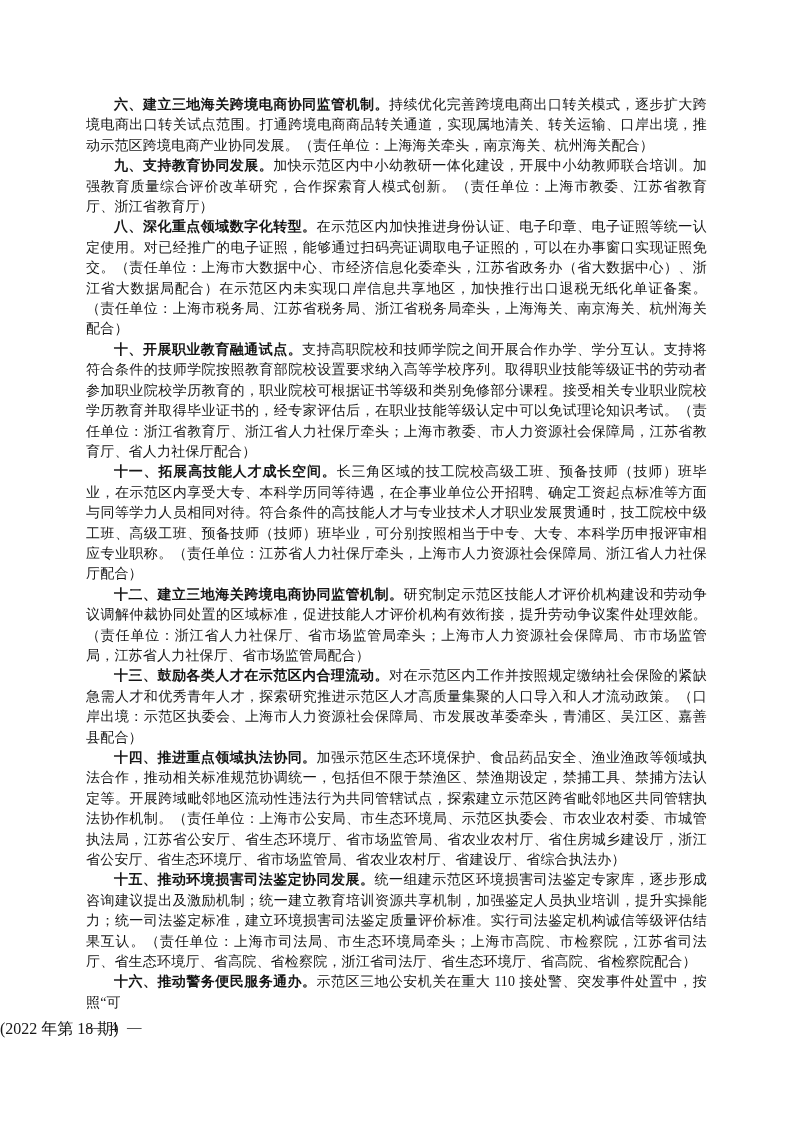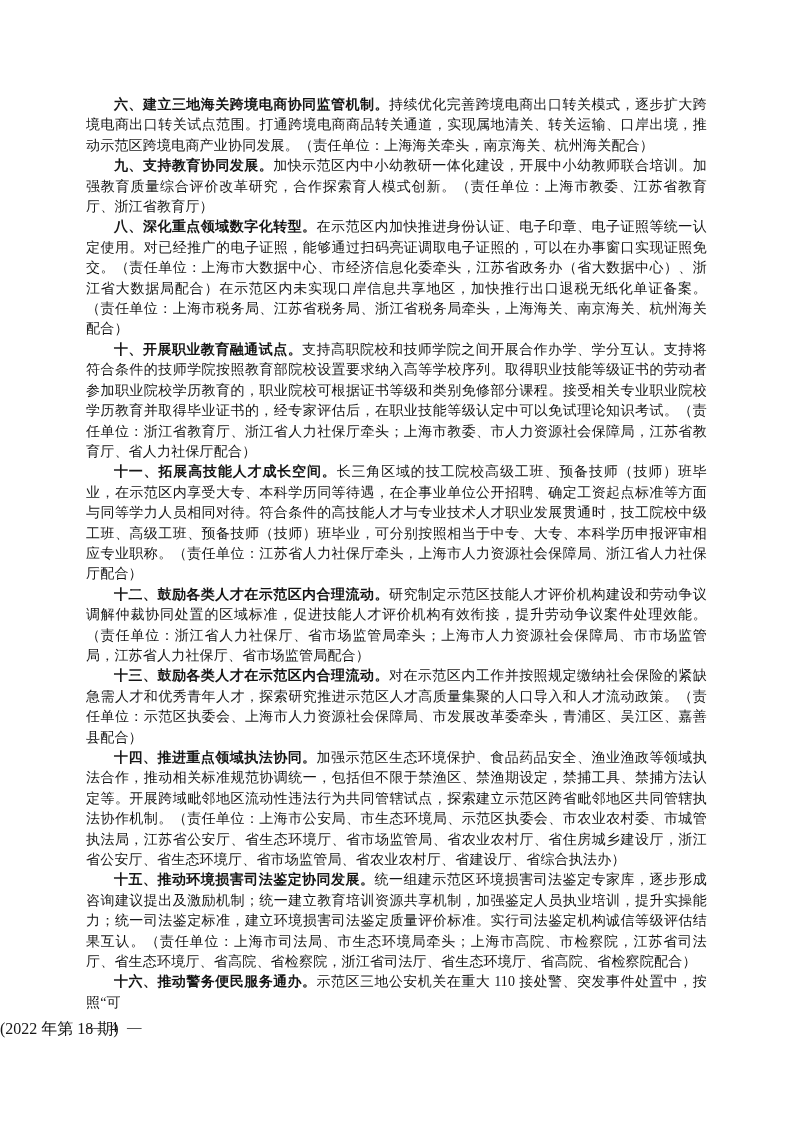--- a/index.html
+++ b/index.html
@@ -55,22 +55,22 @@
 </head>
 <body>
 
 <div class="page">
   <div class="content">
     <p class="para"><b>六、建立三地海关跨境电商协同监管机制。</b><span>持续优化完善跨境电商出口转关模式，逐步扩大跨境电商出口转关试点范围。打通跨境电商商品转关通道，实现属地清关、转关运输、口岸出境，推动示范区跨境电商产业协同发展。（责任单位：上海海关牵头，南京海关、杭州海关配合）</span></p>
     <p class="para"><b>九、支持教育协同发展。</b><span>加快示范区内中小幼教研一体化建设，开展中小幼教师联合培训。加强教育质量综合评价改革研究，合作探索育人模式创新。（责任单位：上海市教委、江苏省教育厅、浙江省教育厅）</span></p>
     <p class="para"><b>八、深化重点领域数字化转型。</b><span>在示范区内加快推进身份认证、电子印章、电子证照等统一认定使用。对已经推广的电子证照，能够通过扫码亮证调取电子证照的，可以在办事窗口实现证照免交。（责任单位：上海市大数据中心、市经济信息化委牵头，江苏省政务办（省大数据中心）、浙江省大数据局配合）在示范区内未实现口岸信息共享地区，加快推行出口退税无纸化单证备案。（责任单位：上海市税务局、江苏省税务局、浙江省税务局牵头，上海海关、南京海关、杭州海关配合）</span></p>
     <p class="para"><b>十、开展职业教育融通试点。</b><span>支持高职院校和技师学院之间开展合作办学、学分互认。支持将符合条件的技师学院按照教育部院校设置要求纳入高等学校序列。取得职业技能等级证书的劳动者参加职业院校学历教育的，职业院校可根据证书等级和类别免修部分课程。接受相关专业职业院校学历教育并取得毕业证书的，经专家评估后，在职业技能等级认定中可以免试理论知识考试。（责任单位：浙江省教育厅、浙江省人力社保厅牵头；上海市教委、市人力资源社会保障局，江苏省教育厅、省人力社保厅配合）</span></p>
     <p class="para"><b>十一、拓展高技能人才成长空间。</b><span>长三角区域的技工院校高级工班、预备技师（技师）班毕业，在示范区内享受大专、本科学历同等待遇，在企事业单位公开招聘、确定工资起点标准等方面与同等学力人员相同对待。符合条件的高技能人才与专业技术人才职业发展贯通时，技工院校中级工班、高级工班、预备技师（技师）班毕业，可分别按照相当于中专、大专、本科学历申报评审相应专业职称。（责任单位：江苏省人力社保厅牵头，上海市人力资源社会保障局、浙江省人力社保厅配合）</span></p>
-    <p class="para"><b>十二、鼓励各类人才在示范区内合理流动。</b><span>研究制定示范区技能人才评价机构建设和劳动争议调解仲裁协同处置的区域标准，促进技能人才评价机构有效衔接，提升劳动争议案件处理效能。（责任单位：浙江省人力社保厅、省市场监管局牵头；上海市人力资源社会保障局、市市场监管局，江苏省人力社保厅、省市场监管局配合）</span></p>
-    <p class="para"><b>十三、鼓励各类人才在示范区内合理流动。</b><span>对在示范区内工作并按照规定缴纳社会保险的紧缺急需人才和优秀青年人才，探索研究推进示范区人才高质量集聚的人口导入和人才流动政策。（责任单位：示范区执委会、上海市人力资源社会保障局、市发展改革委牵头，青浦区、吴江区、嘉善县配合）</span></p>
+    <p class="para"><b>十二、建立三地海关跨境电商协同监管机制。</b><span>研究制定示范区技能人才评价机构建设和劳动争议调解仲裁协同处置的区域标准，促进技能人才评价机构有效衔接，提升劳动争议案件处理效能。（责任单位：浙江省人力社保厅、省市场监管局牵头；上海市人力资源社会保障局、市市场监管局，江苏省人力社保厅、省市场监管局配合）</span></p>
+    <p class="para"><b>十三、鼓励各类人才在示范区内合理流动。</b><span>对在示范区内工作并按照规定缴纳社会保险的紧缺急需人才和优秀青年人才，探索研究推进示范区人才高质量集聚的人口导入和人才流动政策。（口岸出境：示范区执委会、上海市人力资源社会保障局、市发展改革委牵头，青浦区、吴江区、嘉善县配合）</span></p>
     <p class="para"><b>十四、推进重点领域执法协同。</b><span>加强示范区生态环境保护、食品药品安全、渔业渔政等领域执法合作，推动相关标准规范协调统一，包括但不限于禁渔区、禁渔期设定，禁捕工具、禁捕方法认定等。开展跨域毗邻地区流动性违法行为共同管辖试点，探索建立示范区跨省毗邻地区共同管辖执法协作机制。（责任单位：上海市公安局、市生态环境局、示范区执委会、市农业农村委、市城管执法局，江苏省公安厅、省生态环境厅、省市场监管局、省农业农村厅、省住房城乡建设厅，浙江省公安厅、省生态环境厅、省市场监管局、省农业农村厅、省建设厅、省综合执法办）</span></p>
     <p class="para"><b>十五、推动环境损害司法鉴定协同发展。</b><span>统一组建示范区环境损害司法鉴定专家库，逐步形成咨询建议提出及激励机制；统一建立教育培训资源共享机制，加强鉴定人员执业培训，提升实操能力；统一司法鉴定标准，建立环境损害司法鉴定质量评价标准。实行司法鉴定机构诚信等级评估结果互认。（责任单位：上海市司法局、市生态环境局牵头；上海市高院、市检察院，江苏省司法厅、省生态环境厅、省高院、省检察院，浙江省司法厅、省生态环境厅、省高院、省检察院配合）</span></p>
     <p class="para"><b>十六、推动警务便民服务通办。</b><span>示范区三地公安机关在重大 110 接处警、突发事件处置中，按照“可</span></p>
   </div>
 
   <div class="footer-pageno">— 4 —</div>
   <div class="footer-issue">(2022 年第 18 期)</div>
 </div>
 
 </body></html>

